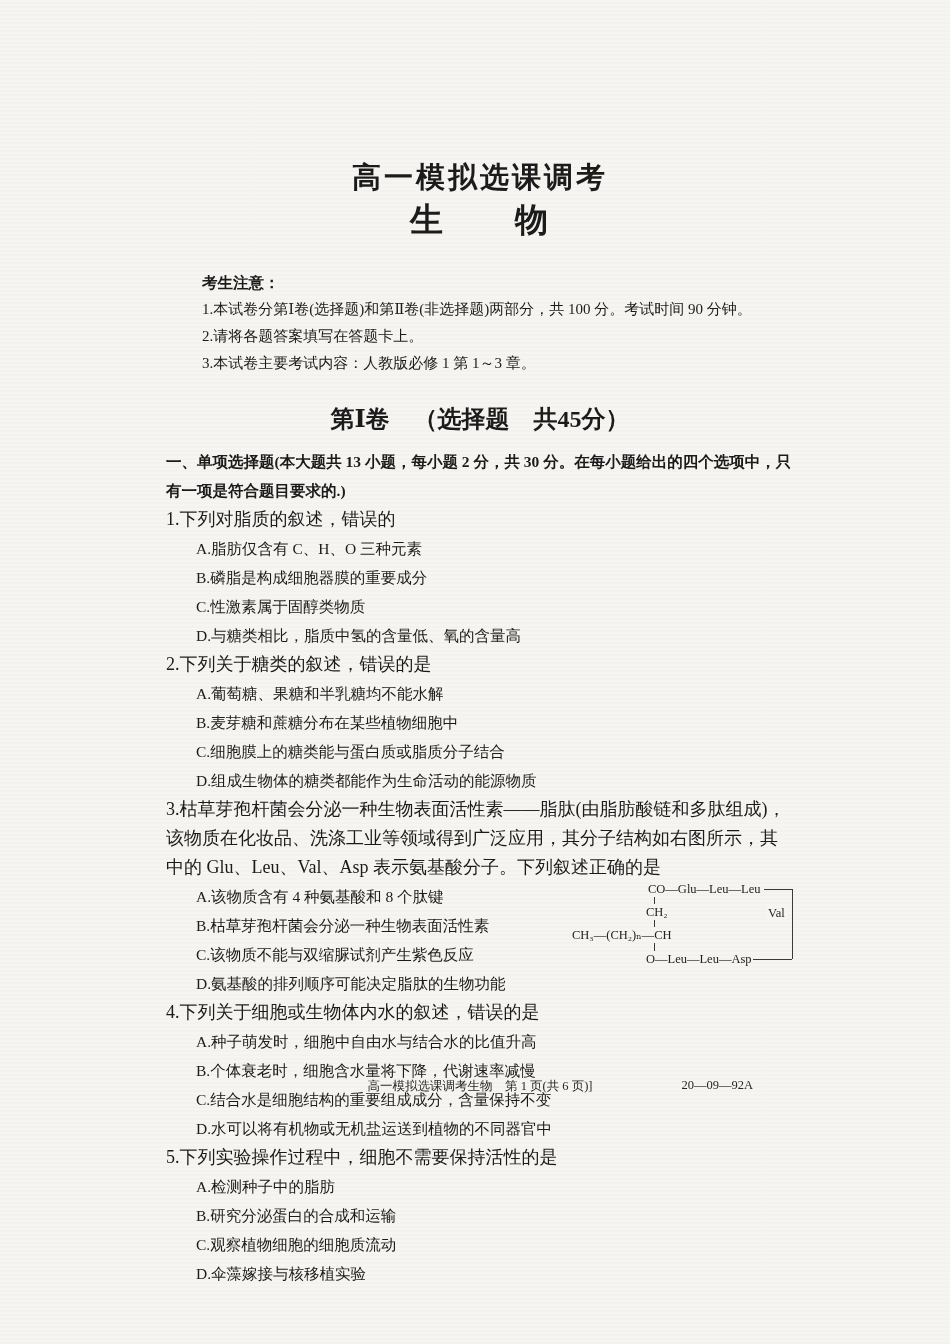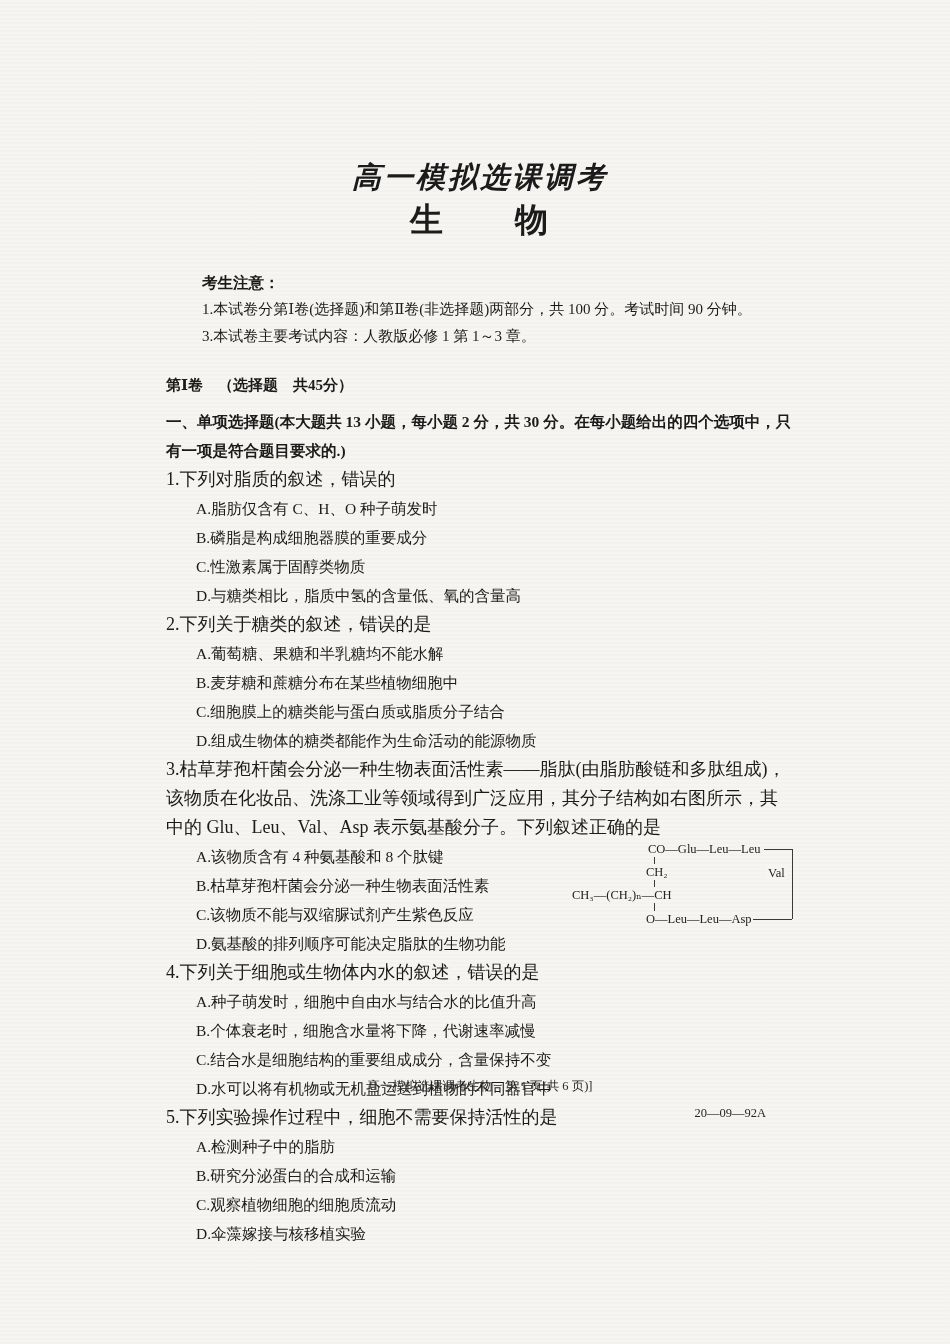--- a/index.html
+++ b/index.html
@@ -21,38 +21,38 @@
     position: absolute;
     left: 166px;
     top: 158px;
     width: 628px;
   }
   .title {
     text-align: center;
     font-size: 29px;
     font-weight: bold;
     letter-spacing: 3px;
-    font-style: italic;
   }
   .subject {
     text-align: center;
     font-size: 33px;
     font-weight: bold;
     letter-spacing: 2px;
     margin-top: 0;
   }
   .notice {
     margin-top: 26px;
     padding-left: 36px;
     font-size: 15px;
     line-height: 27px;
   }
   .notice-heading { font-weight: bold; font-size: 15.5px; }
   .part-title {
-    font-size: 15px;
+    text-align: center;
+    font-size: 24px;
     font-weight: bold;
     margin-top: 26px;
     margin-bottom: 12px;
   }
   .intro {
     font-weight: bold;
     font-size: 15.5px;
     line-height: 29px;
   }
   .stem { font-size: 18px; line-height: 29px; }
@@ -89,43 +89,44 @@
 
   .footer {
     position: absolute;
     left: 166px;
     top: 1078px;
     width: 628px;
     font-size: 12.5px;
     color: #262626;
   }
   .footer-center { display: block; text-align: center; }
-  .footer-right { position: absolute; right: 28px; top: 0; margin-top: 28px; }
+  .footer-right { position: absolute; right: 41px; top: 0; }
 </style>
 </head>
 <body>
 
 <div class="page">
   <div class="content">
 
     <div class="title">高一模拟选课调考</div>
     <div class="subject">生　　物</div>
 
     <div class="notice">
       <div class="notice-heading">考生注意：</div>
       <div class="notice-item">1.本试卷分第Ⅰ卷(选择题)和第Ⅱ卷(非选择题)两部分，共 100 分。考试时间 90 分钟。</div>
+      <div class="notice-item">2.请将各题答案填写在答题卡上。</div>
       <div class="notice-item">3.本试卷主要考试内容：人教版必修 1 第 1～3 章。</div>
     </div>
 
     <div class="part-title">第Ⅰ卷　（选择题　共45分）</div>
     <div class="intro">一、单项选择题(本大题共 13 小题，每小题 2 分，共 30 分。在每小题给出的四个选项中，只有一项是符合题目要求的.)</div>
 
     <div class="q">
       <p class="stem">1.下列对脂质的叙述，错误的</p>
-      <p class="opt">A.脂肪仅含有 C、H、O 种子萌发时</p>
+      <p class="opt">A.脂肪仅含有 C、H、O 三种元素</p>
       <p class="opt">B.磷脂是构成细胞器膜的重要成分</p>
       <p class="opt">C.性激素属于固醇类物质</p>
       <p class="opt">D.与糖类相比，脂质中氢的含量低、氧的含量高</p>
     </div>
 
     <div class="q">
       <p class="stem">2.下列关于糖类的叙述，错误的是</p>
       <p class="opt">A.葡萄糖、果糖和半乳糖均不能水解</p>
       <p class="opt">B.麦芽糖和蔗糖分布在某些植物细胞中</p>
       <p class="opt">C.细胞膜上的糖类能与蛋白质或脂质分子结合</p>

